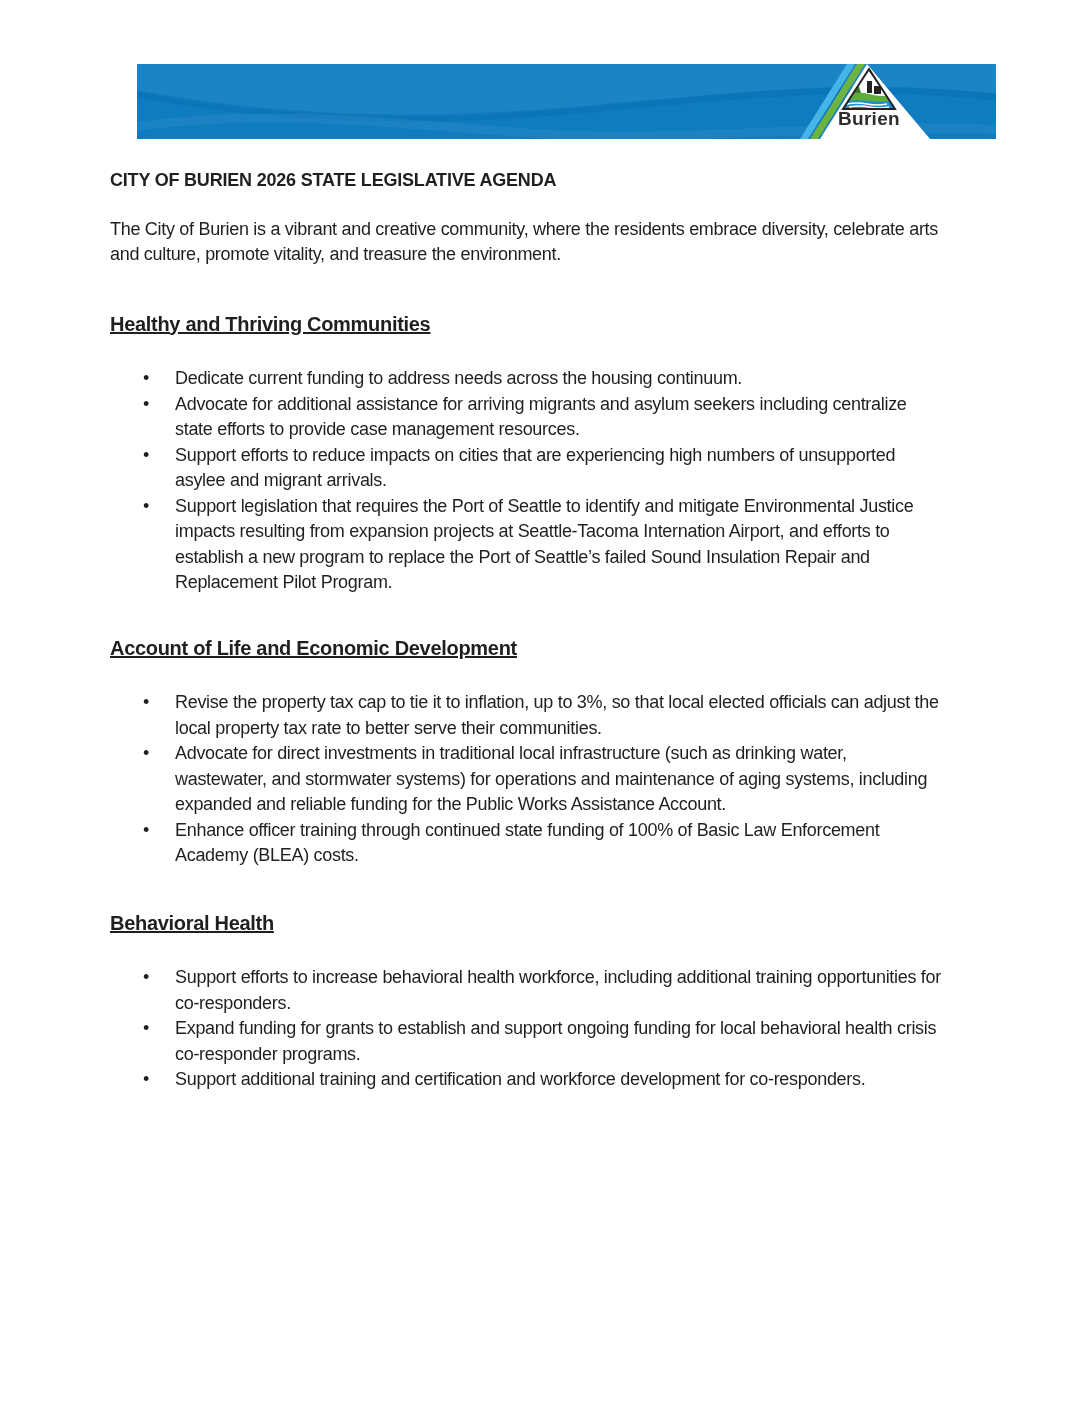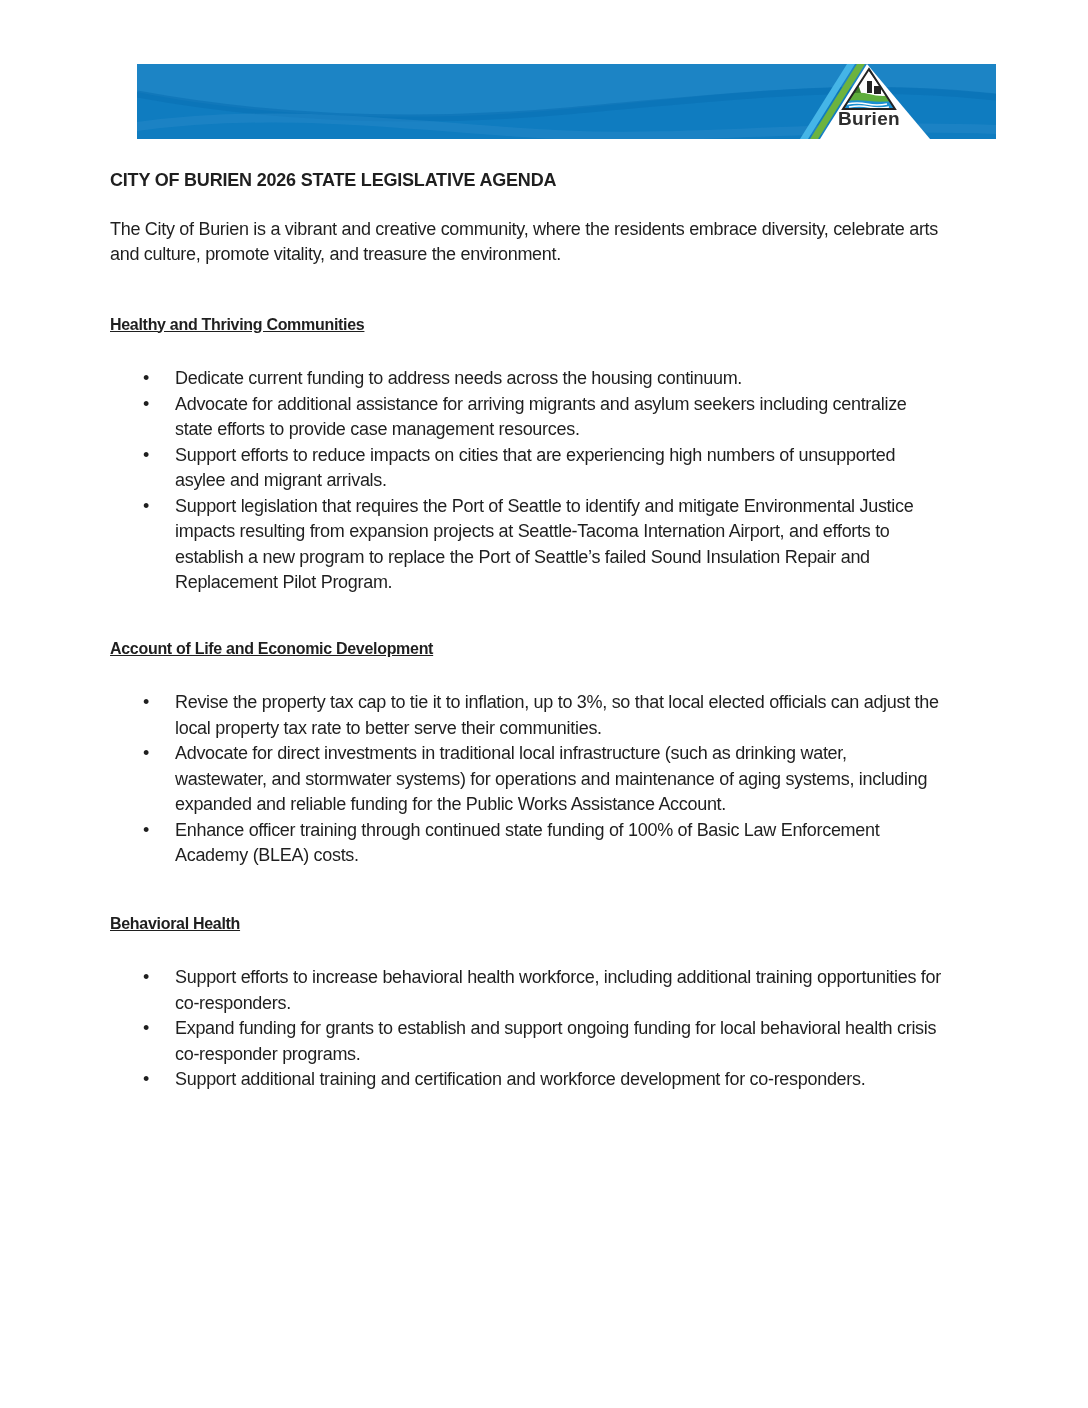--- a/index.html
+++ b/index.html
@@ -25,21 +25,21 @@
     color:#2e2e2e;
   }
   .content {
     position:absolute; left:110px; top:139px; width:833px;
   }
   .doc-title {
     margin:29px 0 0 0; font-size:18px; font-weight:bold; letter-spacing:-0.2px;
   }
   .intro { margin:23px 0 0 0; }
   .section-heading {
-    margin:44px 0 0 0; font-size:16px; font-weight:bold;
+    margin:44px 0 0 0; font-size:20px; font-weight:bold;
     text-decoration:underline;
   }
   .section-heading.h2 { margin-top:40px; }
   .section-heading.h3 { margin-top:42px; }
   ul.bullets { margin:29px 0 0 0; padding:0; list-style:none; }
   ul.bullets li { position:relative; padding-left:65px; margin:0; }
   ul.bullets li::before {
     content:"\2022";
     position:absolute; left:33px; top:0;
     font-size:18px;

